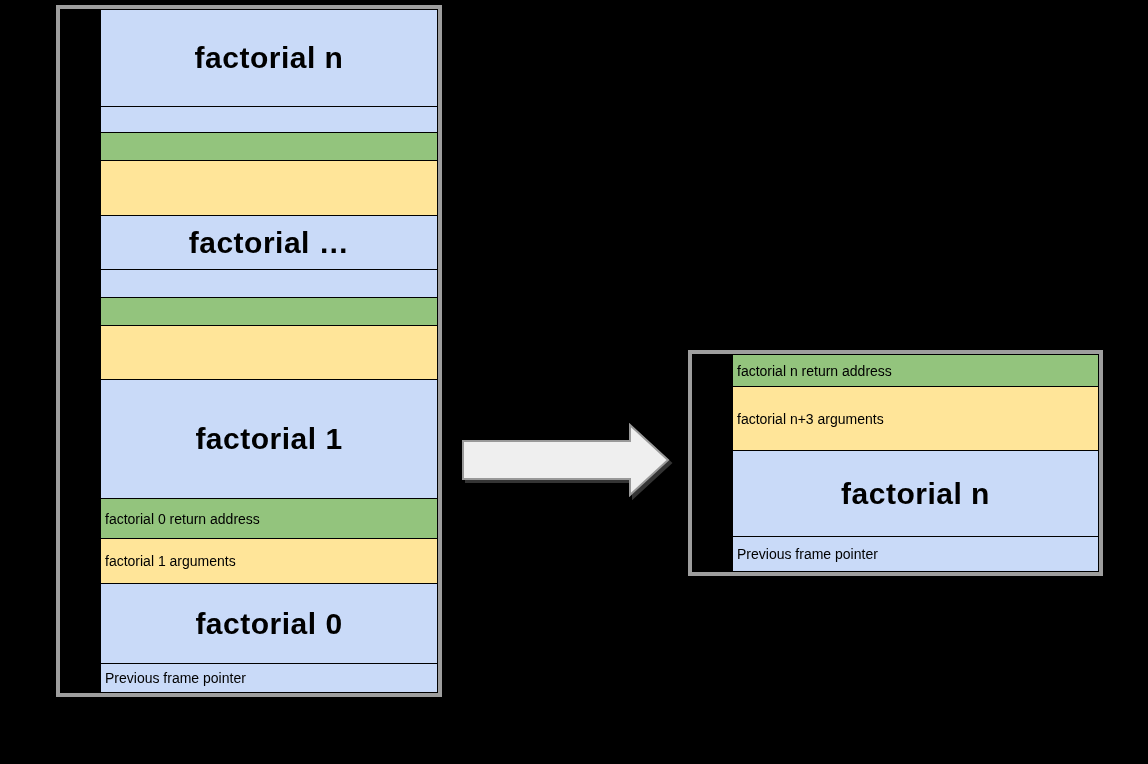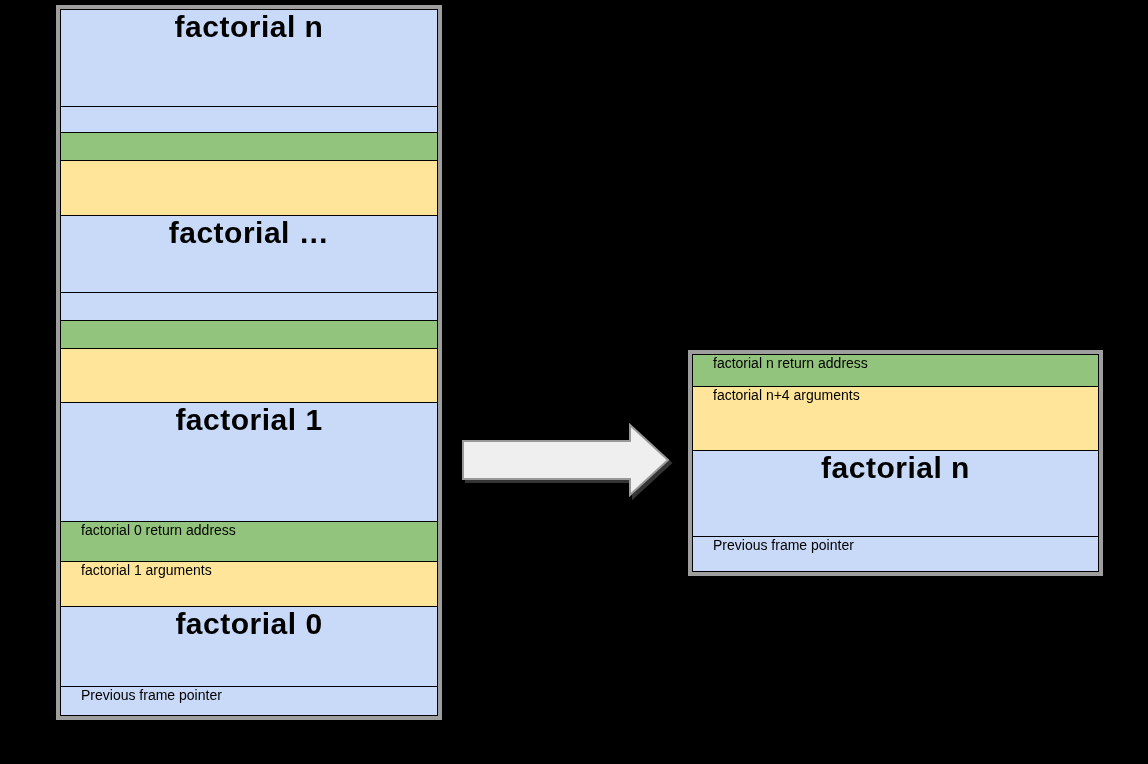--- a/index.html
+++ b/index.html
@@ -22,39 +22,41 @@
     border: 4px solid #9e9e9e;
     box-sizing: border-box;
   }
   .cells {
     border: 1px solid #000000;
   }
   .row {
     box-sizing: border-box;
     border-bottom: 1px solid #000000;
     display: flex;
+    align-items: center;
     overflow: hidden;
+    margin-left: 40px;
   }
   .row:last-child { border-bottom: none; }
   .row.frame   { background: #c9daf8; }
   .row.pointer { background: #c9daf8; }
   .row.ret     { background: #93c47d; }
   .row.args    { background: #ffe599; }
   .row.big { justify-content: center; }
   .big-label {
     font-size: 30px;
     font-weight: bold;
     color: #000000;
     letter-spacing: 0.5px;
     white-space: nowrap;
   }
   .small-label {
     font-size: 14px;
     color: #000000;
-    padding-left: 20px;
+    padding-left: 4px;
     white-space: nowrap;
   }
   .arrow {
     position: absolute;
     left: 462px;
     top: 423px;
     width: 208px;
     height: 74px;
   }
   .arrow svg {
@@ -74,21 +76,21 @@
       </div>
       <div class="row pointer" style="height:26px">
         <span class="small-label"></span>
       </div>
       <div class="row ret" style="height:28px">
         <span class="small-label"></span>
       </div>
       <div class="row args" style="height:55px">
         <span class="small-label"></span>
       </div>
-      <div class="row frame big" style="height:77px">
+      <div class="row frame big" style="height:54px">
         <span class="big-label">factorial …</span>
       </div>
       <div class="row pointer" style="height:28px">
         <span class="small-label"></span>
       </div>
       <div class="row ret" style="height:28px">
         <span class="small-label"></span>
       </div>
       <div class="row args" style="height:54px">
         <span class="small-label"></span>
@@ -116,21 +118,21 @@
       <polygon points="1,18 168,18 168,2 206,37 168,72 168,56 1,56" fill="#efefef" stroke="#999999" stroke-width="2" stroke-linejoin="miter"></polygon>
     </svg>
   </div>
 
   <div class="stack" style="left:688px; top:350px; width:415px;">
     <div class="cells">
       <div class="row ret" style="height:32px">
         <span class="small-label">factorial n return address</span>
       </div>
       <div class="row args" style="height:64px">
-        <span class="small-label">factorial n+4 arguments</span>
+        <span class="small-label">factorial n+3 arguments</span>
       </div>
       <div class="row frame big" style="height:86px">
         <span class="big-label">factorial n</span>
       </div>
       <div class="row pointer" style="height:34px">
         <span class="small-label">Previous frame pointer</span>
       </div>
     </div>
   </div>
 

